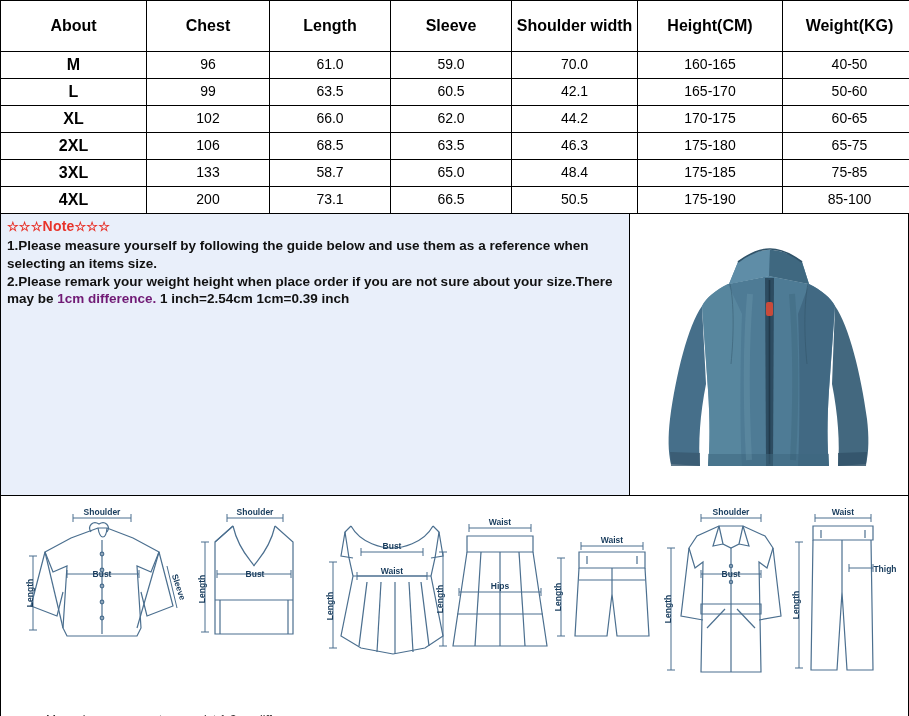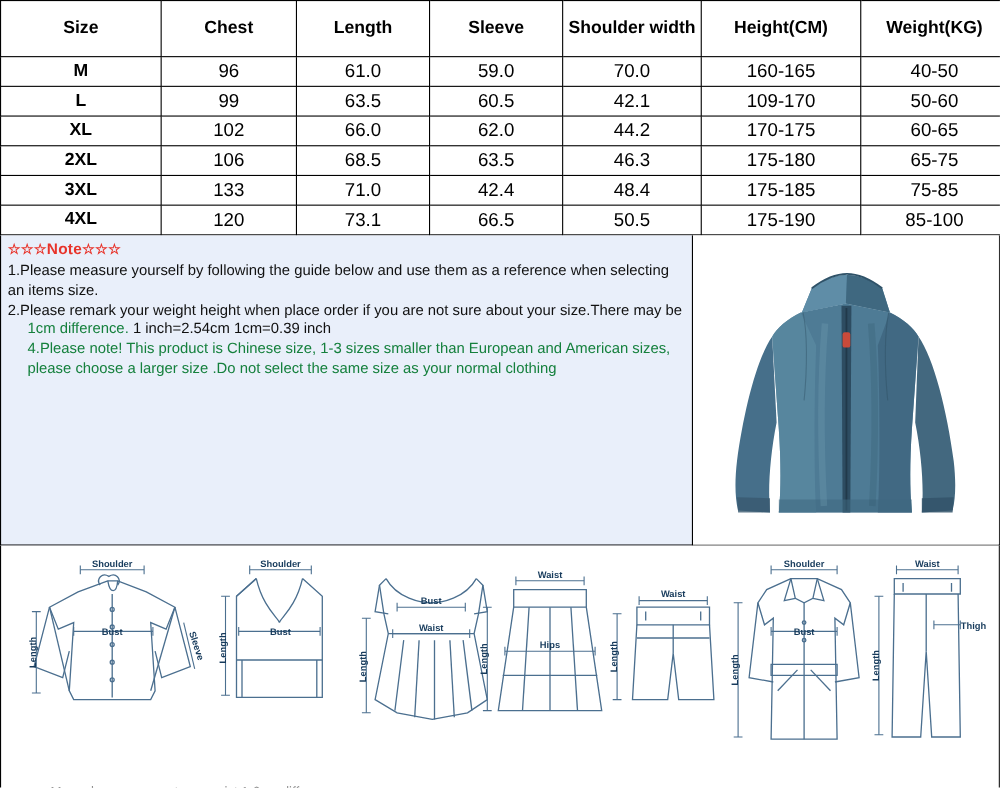--- a/index.html
+++ b/index.html
@@ -24,21 +24,21 @@
   
   table.size-table {
     width: 909px;
     border-collapse: collapse;
     table-layout: fixed;
   }
   table.size-table th,
   table.size-table td {
     border: 1px solid #000;
     text-align: center;
-    font-size: 17px;
+    font-size: 14px;
     padding: 0;
     height: 26px;
     line-height: 1.1;
   }
   table.size-table th {
     font-weight: bold;
     font-size: 16px;
     height: 50px;
   }
   table.size-table td.size-cell {
@@ -74,22 +74,22 @@
     color: #111;
     overflow: hidden;
   }
   .note-title {
     color: #e8332a;
     font-weight: bold;
     font-size: 14px;
     letter-spacing: 0.2px;
     margin-bottom: 1px;
   }
-  .note-line { margin: 0; }
-  .red { color: #15803d; margin-left: 18px; }
+  .note-line { margin: 0; font-weight: bold; }
+  .red { color: #701a75; }
   .note-star { font-size: 13px; }
 
   .photo-box {
     width: 279px;
     box-sizing: border-box;
     border-right: 1px solid #000;
     border-bottom: 1px solid #000;
     background: #ffffff;
     position: relative;
     overflow: hidden;
@@ -125,21 +125,21 @@
   svg { display: block; }
 </style>
 </head>
 <body>
 
 <div class="page">
 
   <table class="size-table">
     <thead>
       <tr>
-        <th class="col-size">Size</th>
+        <th class="col-size">About</th>
         <th class="col-chest">Chest</th>
         <th class="col-length">Length</th>
         <th class="col-sleeve">Sleeve</th>
         <th class="col-shoulder">Shoulder width</th>
         <th class="col-height">Height(CM)</th>
         <th class="col-weight">Weight(KG)</th>
       </tr>
     </thead>
     <tbody>
       <tr>
@@ -150,21 +150,21 @@
         <td>70.0</td>
         <td>160-165</td>
         <td>40-50</td>
       </tr>
       <tr>
         <td class="size-cell">L</td>
         <td>99</td>
         <td>63.5</td>
         <td>60.5</td>
         <td>42.1</td>
-        <td>109-170</td>
+        <td>165-170</td>
         <td>50-60</td>
       </tr>
       <tr>
         <td class="size-cell">XL</td>
         <td>102</td>
         <td>66.0</td>
         <td>62.0</td>
         <td>44.2</td>
         <td>170-175</td>
         <td>60-65</td>
@@ -174,47 +174,46 @@
         <td>106</td>
         <td>68.5</td>
         <td>63.5</td>
         <td>46.3</td>
         <td>175-180</td>
         <td>65-75</td>
       </tr>
       <tr>
         <td class="size-cell">3XL</td>
         <td>133</td>
-        <td>71.0</td>
-        <td>42.4</td>
+        <td>58.7</td>
+        <td>65.0</td>
         <td>48.4</td>
         <td>175-185</td>
         <td>75-85</td>
       </tr>
       <tr>
         <td class="size-cell">4XL</td>
-        <td>120</td>
+        <td>200</td>
         <td>73.1</td>
         <td>66.5</td>
         <td>50.5</td>
         <td>175-190</td>
         <td>85-100</td>
       </tr>
     </tbody>
   </table>
 
   <div class="middle">
 
     <div class="note-box">
       <div class="note-title">
         <span class="note-star">☆☆☆</span><span>Note</span><span class="note-star">☆☆☆</span>
       </div>
       <p class="note-line">1.Please measure yourself by following the guide below and use them as a reference when selecting an items size.</p>
       <p class="note-line"><span>2.Please remark your weight height when place order if you are not sure about your size.There may be </span><span class="red">1cm difference.</span><span> 1 inch=2.54cm 1cm=0.39 inch</span></p>
-      <p class="note-line red">4.Please note! This product is Chinese size, 1-3 sizes smaller than European and American sizes, please choose a larger size .Do not select the same size as your normal clothing</p>
     </div>
 
     <div class="photo-box">
       <div class="jacket-wrap">
         <svg width="279" height="282" viewBox="0 0 279 282">
           <rect x="0" y="0" width="279" height="282" fill="#ffffff"></rect>
 
           <path d="M72 92 C58 112 46 160 40 205 C38 222 38 238 41 250 L70 252 C68 230 70 200 76 170 Z" fill="#466f8a"></path>
 
           <path d="M205 92 C219 112 231 160 237 205 C239 222 239 238 236 250 L208 252 C210 230 208 200 202 170 Z" fill="#43687f"></path>

